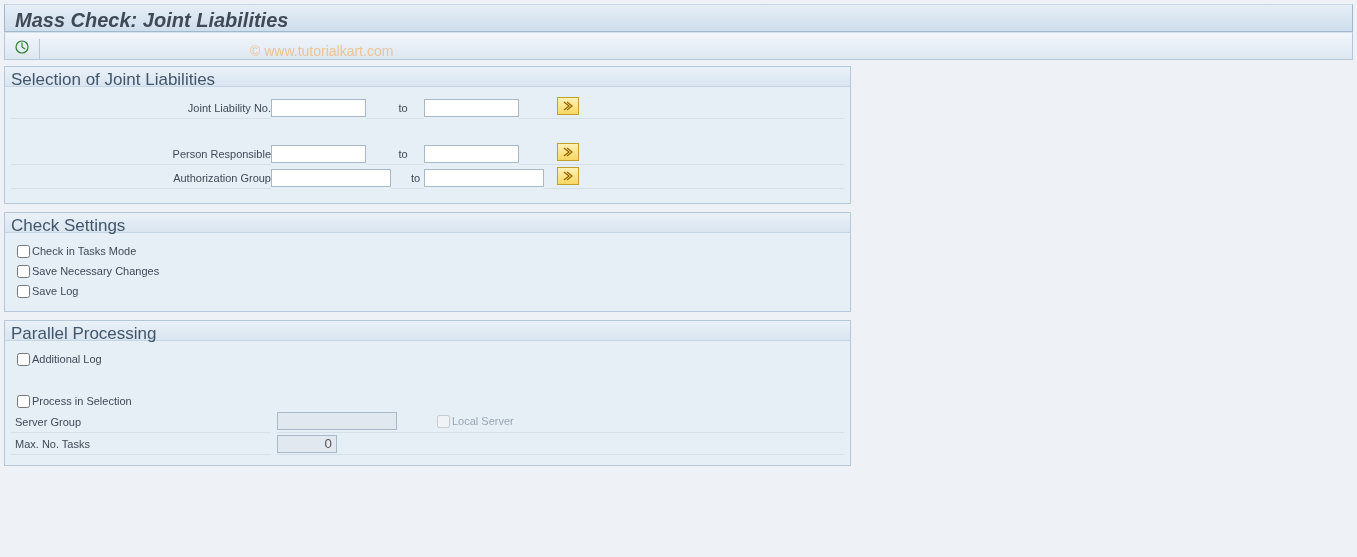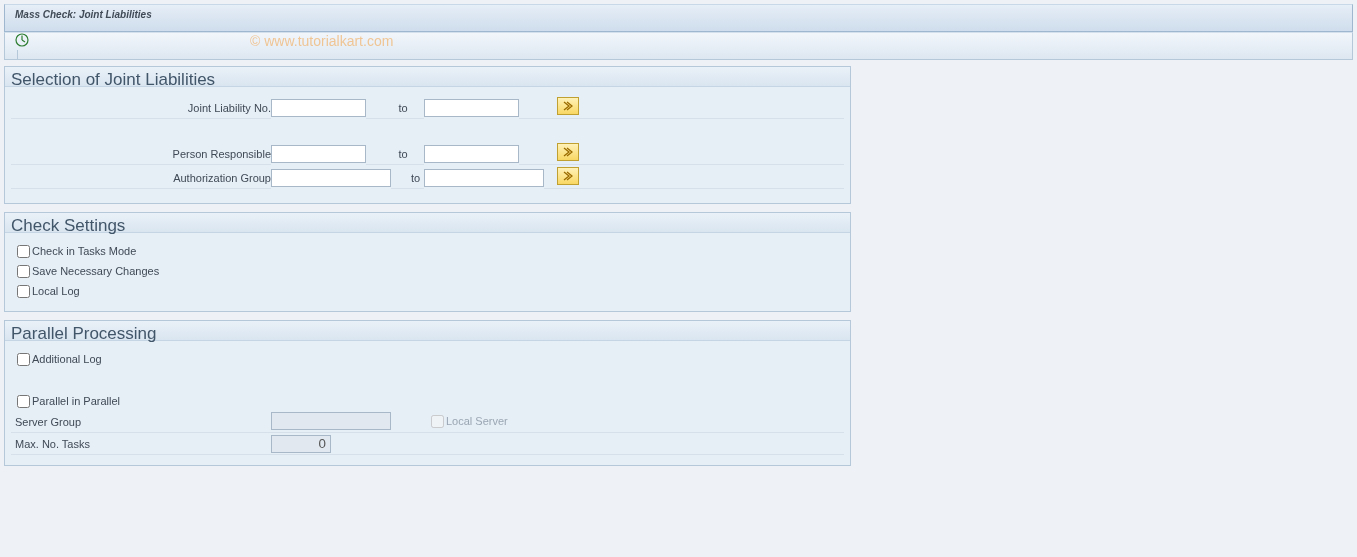--- a/index.html
+++ b/index.html
@@ -12,36 +12,35 @@
   }
   .title-bar {
     background: linear-gradient(#e6eef7, #cfddec);
     border: 1px solid #9fb7cf;
     border-top-color: #c9d8e8;
     height: 28px;
     padding: 4px 10px;
     margin: 4px 4px 0 4px;
   }
   .title-bar h1 {
-    font-size: 10px;
+    font-size: 20px;
     font-weight: bold;
     font-style: italic;
     color: #3f4a56;
   }
   .toolbar {
     background: linear-gradient(#f2f6fb, #dde7f1);
     border: 1px solid #b5c8da;
     border-top: 1px solid #d4e1ed;
     height: 28px;
     margin: 0 4px 6px 4px;
     display: flex;
-    align-items: flex-start;
+    align-items: flex-end;
     padding: 0 6px;
     position: relative;
-    flex-direction: column;
   }
   .toolbar .exec-btn {
     width: 22px;
     height: 22px;
     border: none;
     background: transparent;
     cursor: pointer;
     display: flex;
     align-items: center;
     justify-content: center;
@@ -154,20 +153,21 @@
     color: #3f4a56;
     margin-left: 2px;
   }
   .checkbox-row input[type=checkbox] {
     width: 13px; height: 13px;
   }
   .inline-row {
     display: flex;
     align-items: center;
     height: 22px;
+    gap: 6px;
   }
   .inline-row .label2 {
     width: 260px;
     padding-left: 4px;
     color: #3f4a56;
     border-bottom: 1px solid #d6e0ea;
     height: 21px;
     line-height: 21px;
   }
   .inline-row .rest {
@@ -259,37 +259,37 @@
     <div class="checkbox-row">
       <input type="checkbox" style="">
       <label>Check in Tasks Mode</label>
     </div>
     <div class="checkbox-row">
       <input type="checkbox" style="">
       <label>Save Necessary Changes</label>
     </div>
     <div class="checkbox-row">
       <input type="checkbox" style="">
-      <label>Local Log</label>
+      <label>Save Log</label>
     </div>
   </div>
 </div>
 
 <div class="group">
   <div class="group-header">Parallel Processing</div>
   <div class="group-body" style="padding:8px 6px 10px;">
 
     <div class="checkbox-row" style="margin-bottom:22px;">
       <input type="checkbox" style="">
       <label>Additional Log</label>
     </div>
 
     <div class="checkbox-row">
       <input type="checkbox" style="">
-      <label>Parallel in Parallel</label>
+      <label>Process in Selection</label>
     </div>
 
     <div class="inline-row">
       <span class="label2">Server Group</span>
       <div class="rest">
         <input class="text w120" disabled="" value="" style="">
         <span class="inline-check-disabled">
           <input type="checkbox" disabled="" style="">
           <label style="margin-left:2px;">Local Server</label>
         </span>

